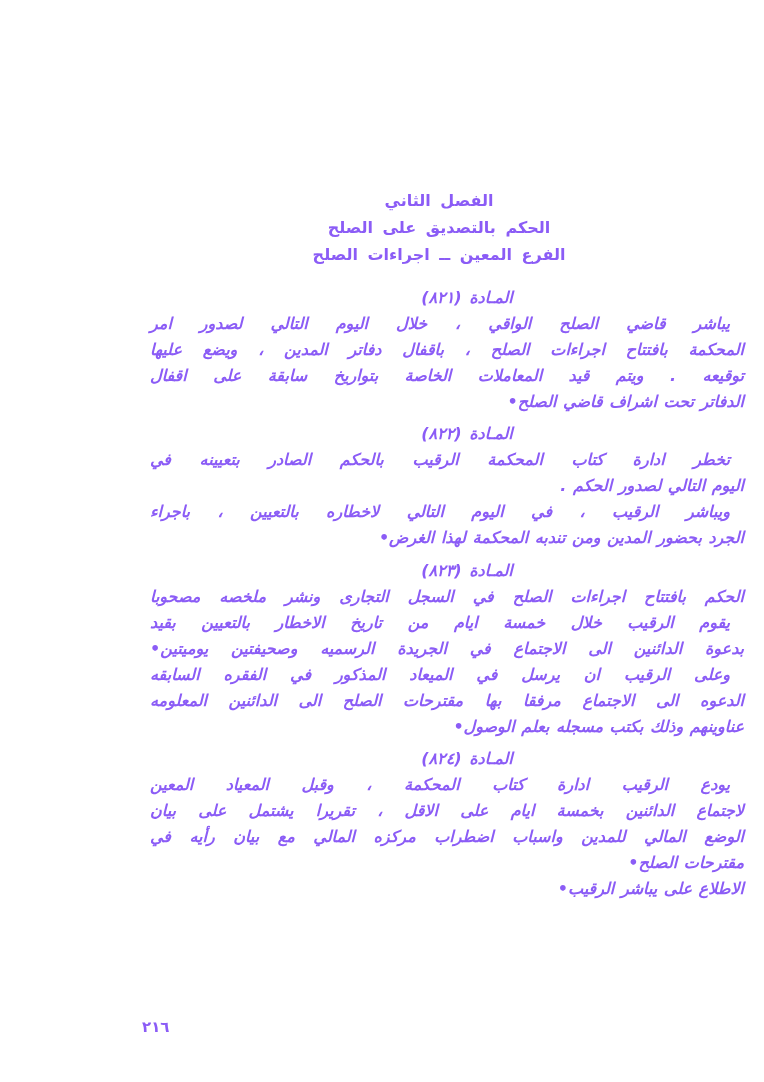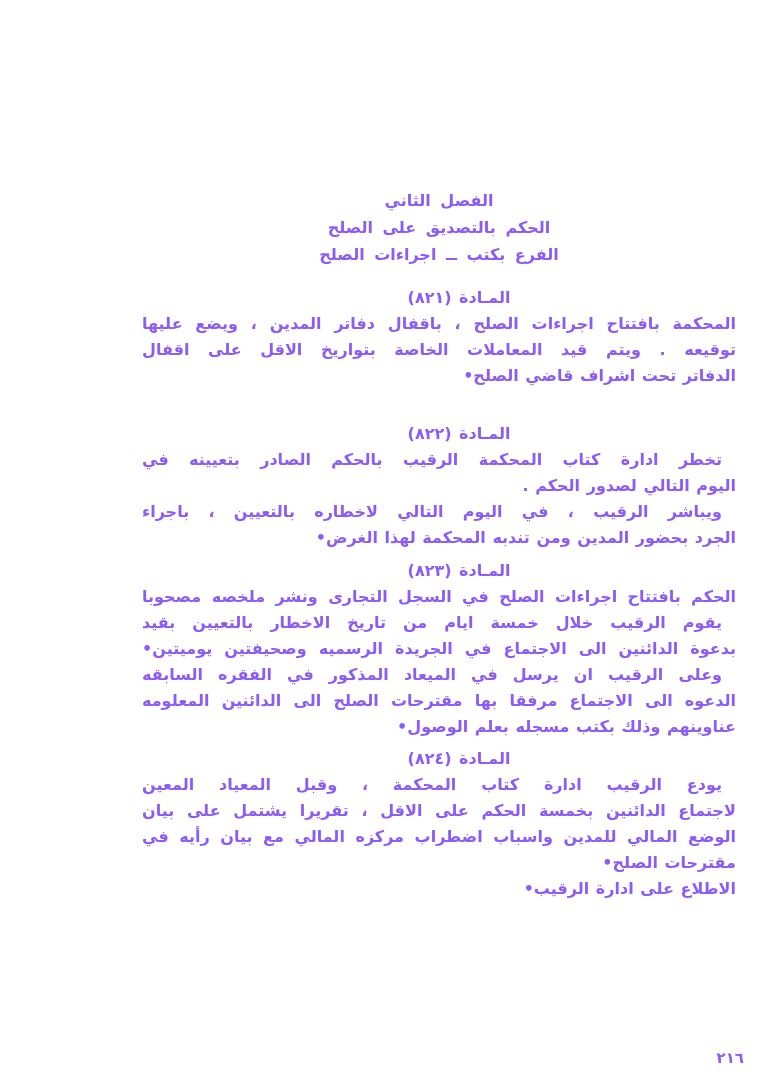--- a/index.html
+++ b/index.html
@@ -21,67 +21,68 @@
     top: 187px;
     right: 76px;
     width: 594px;
     text-align: center;
     font-size: 16px;
     line-height: 27px;
     word-spacing: 4px;
   }
   .article {
     position: absolute;
-    right: 76px;
+    right: 68px;
     width: 594px;
     font-size: 16px;
     line-height: 26px;
+    font-style: italic;
   }
   .a821 { top: 285px; }
   .a822 { top: 421px; }
   .a823 { top: 558px; }
   .a824 { top: 746px; margin-left: 15px; }
   .article-title {
     text-align: center;
     transform: translateX(20px);
     word-spacing: 2px;
   }
   .line {
     text-align: justify;
     text-align-last: justify;
     word-spacing: 1px;
   }
   .line.first { text-indent: 14px; }
   .line.last { text-align-last: right; }
   .page-number {
     position: absolute;
     top: 1018px;
-    right: 68px;
+    right: 76px;
     width: 594px;
-    text-align: right;
+    text-align: left;
     font-size: 15px;
     letter-spacing: 4px;
-    margin-top: 31px;
   }
 </style>
 </head>
 <body>
 
 <div class="page">
 
   <div class="chapter-header">
     <div>الفصل الثاني</div>
     <div>الحكم بالتصديق على الصلح</div>
-    <div>الفرع بكتب ــ اجراءات الصلح</div>
+    <div>الفرع المعين ــ اجراءات الصلح</div>
   </div>
 
   <section class="article a821">
     <div class="article-title">المـادة (٨٢١)</div>
+    <div class="line first">يباشر قاضي الصلح الواقي ، خلال اليوم التالي لصدور امر</div>
     <div class="line">المحكمة بافتتاح اجراءات الصلح ، باقفال دفاتر المدين ، ويضع عليها</div>
-    <div class="line">توقيعه . ويتم قيد المعاملات الخاصة بتواريخ الاقل على اقفال</div>
+    <div class="line">توقيعه . ويتم قيد المعاملات الخاصة بتواريخ سابقة على اقفال</div>
     <div class="line last">الدفاتر تحت اشراف قاضي الصلح•</div>
   </section>
 
   <section class="article a822">
     <div class="article-title">المـادة (٨٢٢)</div>
     <div class="line first">تخطر ادارة كتاب المحكمة الرقيب بالحكم الصادر بتعيينه في</div>
     <div class="line last">اليوم التالي لصدور الحكم .</div>
     <div class="line first">ويباشر الرقيب ، في اليوم التالي لاخطاره بالتعيين ، باجراء</div>
     <div class="line last">الجرد بحضور المدين ومن تندبه المحكمة لهذا الغرض•</div>
   </section>
@@ -92,21 +93,21 @@
     <div class="line first">يقوم الرقيب خلال خمسة ايام من تاريخ الاخطار بالتعيين بقيد</div>
     <div class="line">بدعوة الدائنين الى الاجتماع في الجريدة الرسميه وصحيفتين يوميتين•</div>
     <div class="line first">وعلى الرقيب ان يرسل في الميعاد المذكور في الفقره السابقه</div>
     <div class="line">الدعوه الى الاجتماع مرفقا بها مقترحات الصلح الى الدائنين المعلومه</div>
     <div class="line last">عناوينهم وذلك بكتب مسجله بعلم الوصول•</div>
   </section>
 
   <section class="article a824">
     <div class="article-title">المـادة (٨٢٤)</div>
     <div class="line first">يودع الرقيب ادارة كتاب المحكمة ، وقبل المعياد المعين</div>
-    <div class="line">لاجتماع الدائنين بخمسة الحكم على الاقل ، تقريرا يشتمل على بيان</div>
+    <div class="line">لاجتماع الدائنين بخمسة ايام على الاقل ، تقريرا يشتمل على بيان</div>
     <div class="line">الوضع المالي للمدين واسباب اضطراب مركزه المالي مع بيان رأيه في</div>
     <div class="line last">مقترحات الصلح•</div>
-    <div class="line last">الاطلاع على ادارة الرقيب•</div>
+    <div class="line last">الاطلاع على يباشر الرقيب•</div>
   </section>
 
   <div class="page-number">٢١٦</div>
 
 </div>
 
 </body></html>

